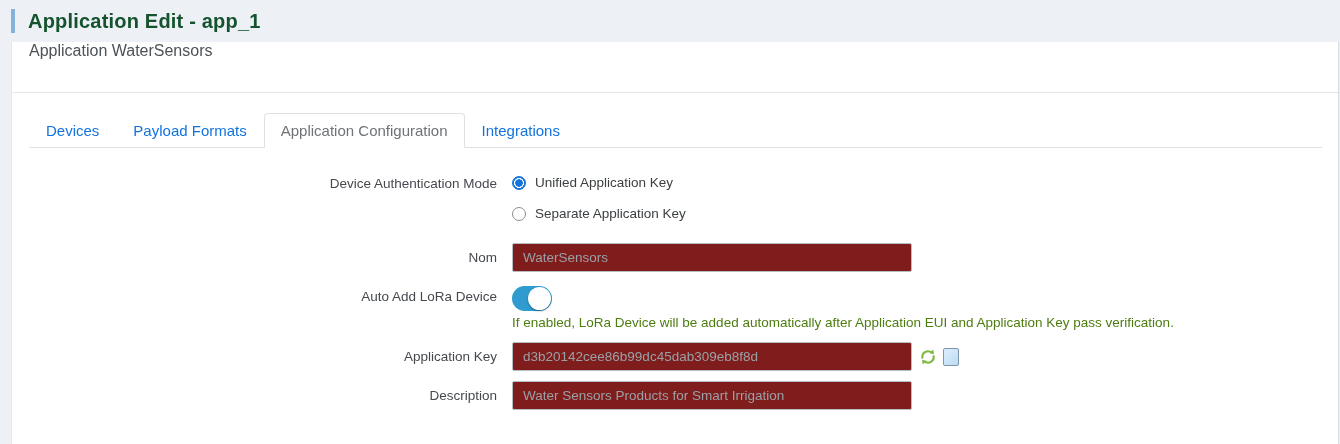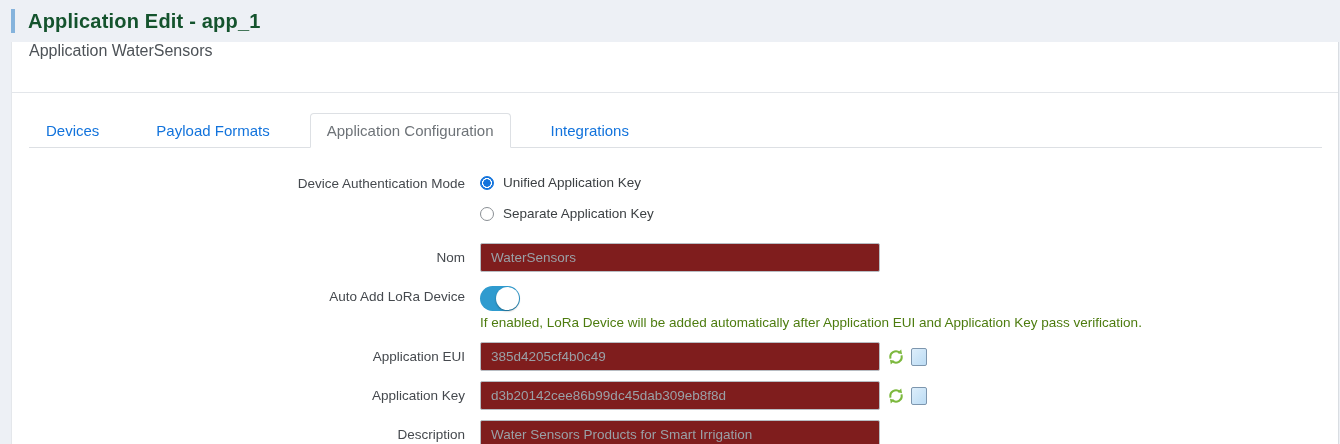--- a/index.html
+++ b/index.html
@@ -13,29 +13,29 @@
 
   
   .card { position:absolute; left:11px; right:1px; top:42px; bottom:0;
     background:#ffffff; border-left:1px solid #e4e7eb; border-right:1px solid #d9dde2; }
   .card-header { height:51px; display:flex; align-items:flex-start; padding-left:17px;
     border-bottom:1px solid #e3e6ea; }
   .card-title { color:#4d5257; font-size:16px; }
 
   
   .tabs { margin:19px 16px 0 17px; display:flex; align-items:center;
-    border-bottom:1px solid #dde0e4; height:36px;gap:23px; }
+    border-bottom:1px solid #dde0e4; height:36px; }
   .tab { font-size:15px; padding:8px 16px; color:#1273dc; cursor:pointer;
     position:relative; bottom:-1px; border:1px solid transparent; }
   .tab.active { color:#6e7378; background:#fff; border:1px solid #dde0e4;
     border-bottom:1px solid #fff; border-radius:4px 4px 0 0; }
 
   
   .form { margin-top:27px; }
-  .form-row { display:flex; margin-bottom:10px; }
+  .form-row { display:flex; margin-bottom:10px;margin-left:32px; }
   .form-label { width:468px; min-width:468px; text-align:right; padding-right:15px;
     font-size:13.5px; color:#45494e; padding-top:7px; }
   .form-label.radio-align { padding-top:1px; }
   .control { display:flex; align-items:center; }
 
   
   .radio-group { display:flex; flex-direction:column; gap:16px; margin-bottom:12px; }
   .radio-option { display:flex; align-items:center; gap:9px; cursor:pointer; }
   .radio { width:14px; height:14px; border-radius:50%; background:#fff;
     border:1px solid #8a8f94; }
@@ -107,41 +107,20 @@
     <div class="form-row">
       <div class="form-label">Auto Add LoRa Device</div>
       <div>
         <div class="toggle">
           <div class="knob"></div>
         </div>
         <div class="help-text">If enabled, LoRa Device will be added automatically after Application EUI and Application Key pass verification.</div>
       </div>
     </div>
 
-    <div class="form-row">
-      <div class="form-label">Application EUI</div>
-      <div class="control">
-        <input class="text-input" type="text" value="385d4205cf4b0c49" style="">
-        <div class="icon-btns">
-          <span class="icon-btn">
-            <svg width="16" height="16" viewBox="0 0 16 16">
-              <g fill="none" stroke="#7cb83d" stroke-width="2">
-                <path d="M2.6 9.6 A5.6 5.6 0 0 1 11.8 3.9"></path>
-                <path d="M13.4 6.4 A5.6 5.6 0 0 1 4.2 12.1"></path>
-              </g>
-              <path d="M13.2 0.6 L14.0 5.2 9.6 4.1 Z" fill="#7cb83d"></path>
-              <path d="M2.8 15.4 L2.0 10.8 6.4 11.9 Z" fill="#7cb83d"></path>
-            </svg>
-          </span>
-          <span class="icon-btn">
-            <span class="copy-icon-shape"></span>
-          </span>
-        </div>
-      </div>
-    </div>
 
     <div class="form-row">
       <div class="form-label">Application Key</div>
       <div class="control">
         <input class="text-input" type="text" value="d3b20142cee86b99dc45dab309eb8f8d" style="">
         <div class="icon-btns">
           <span class="icon-btn">
             <svg width="16" height="16" viewBox="0 0 16 16">
               <g fill="none" stroke="#7cb83d" stroke-width="2">
                 <path d="M2.6 9.6 A5.6 5.6 0 0 1 11.8 3.9"></path>

